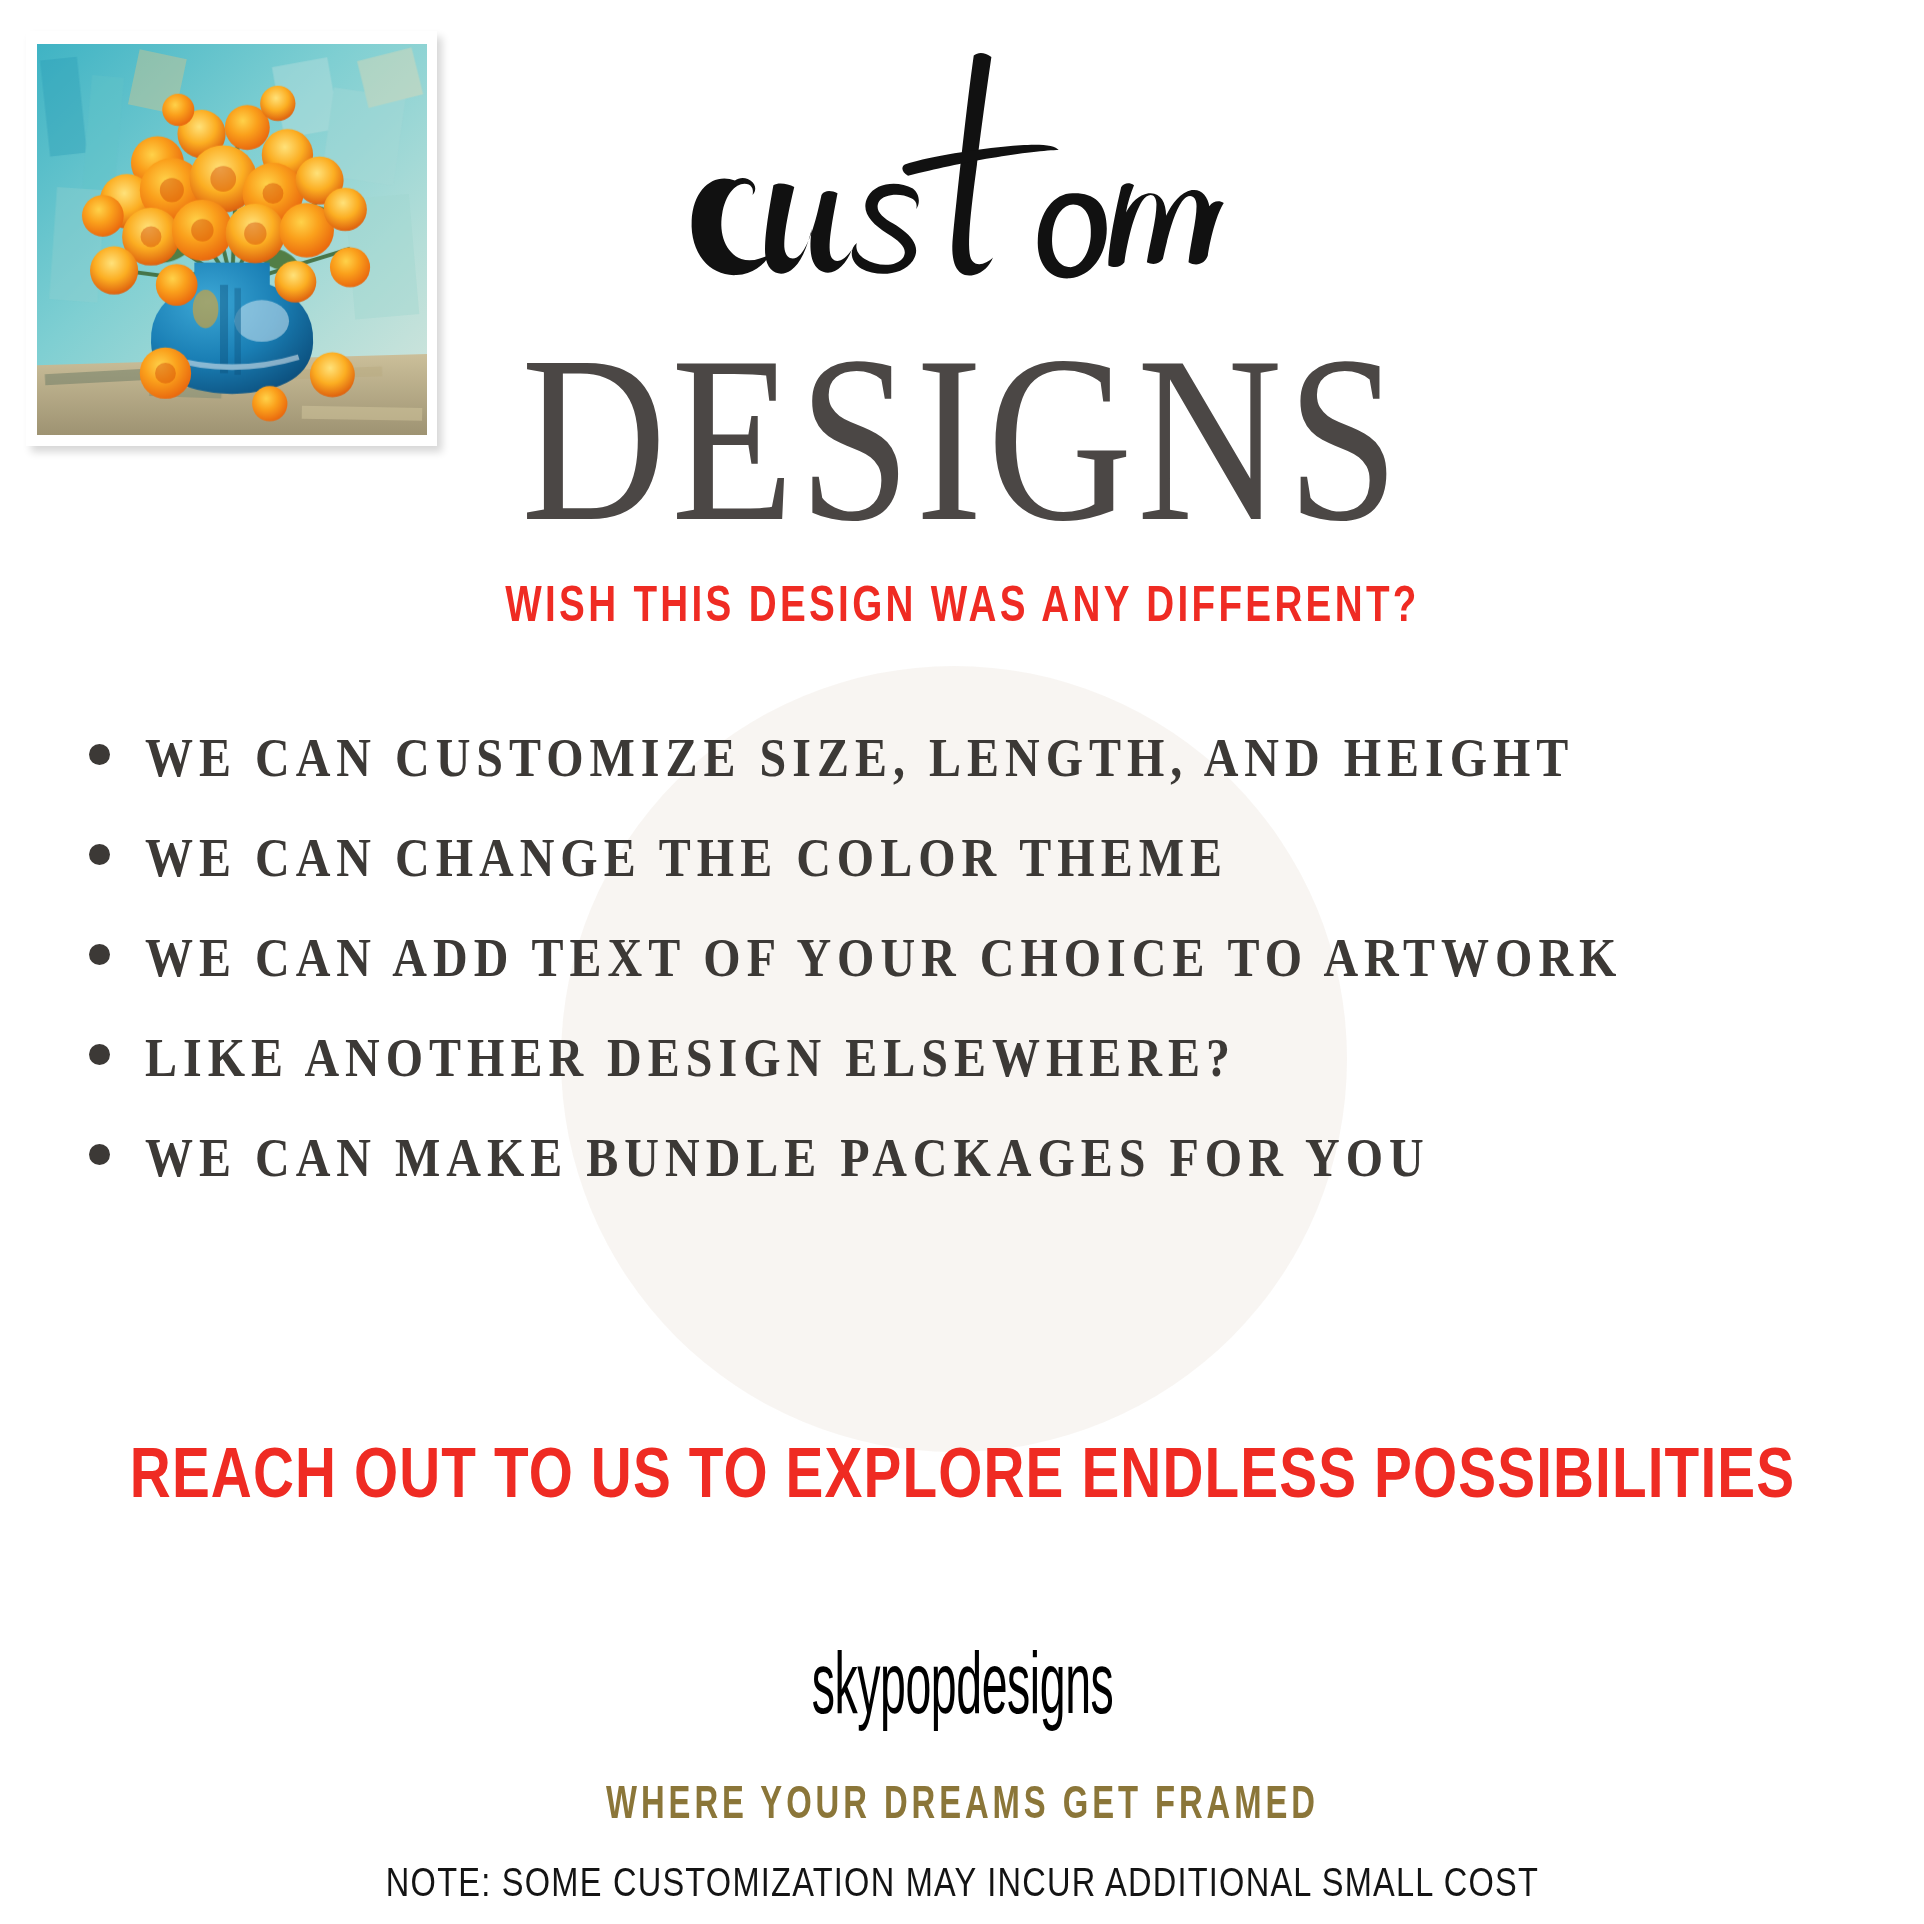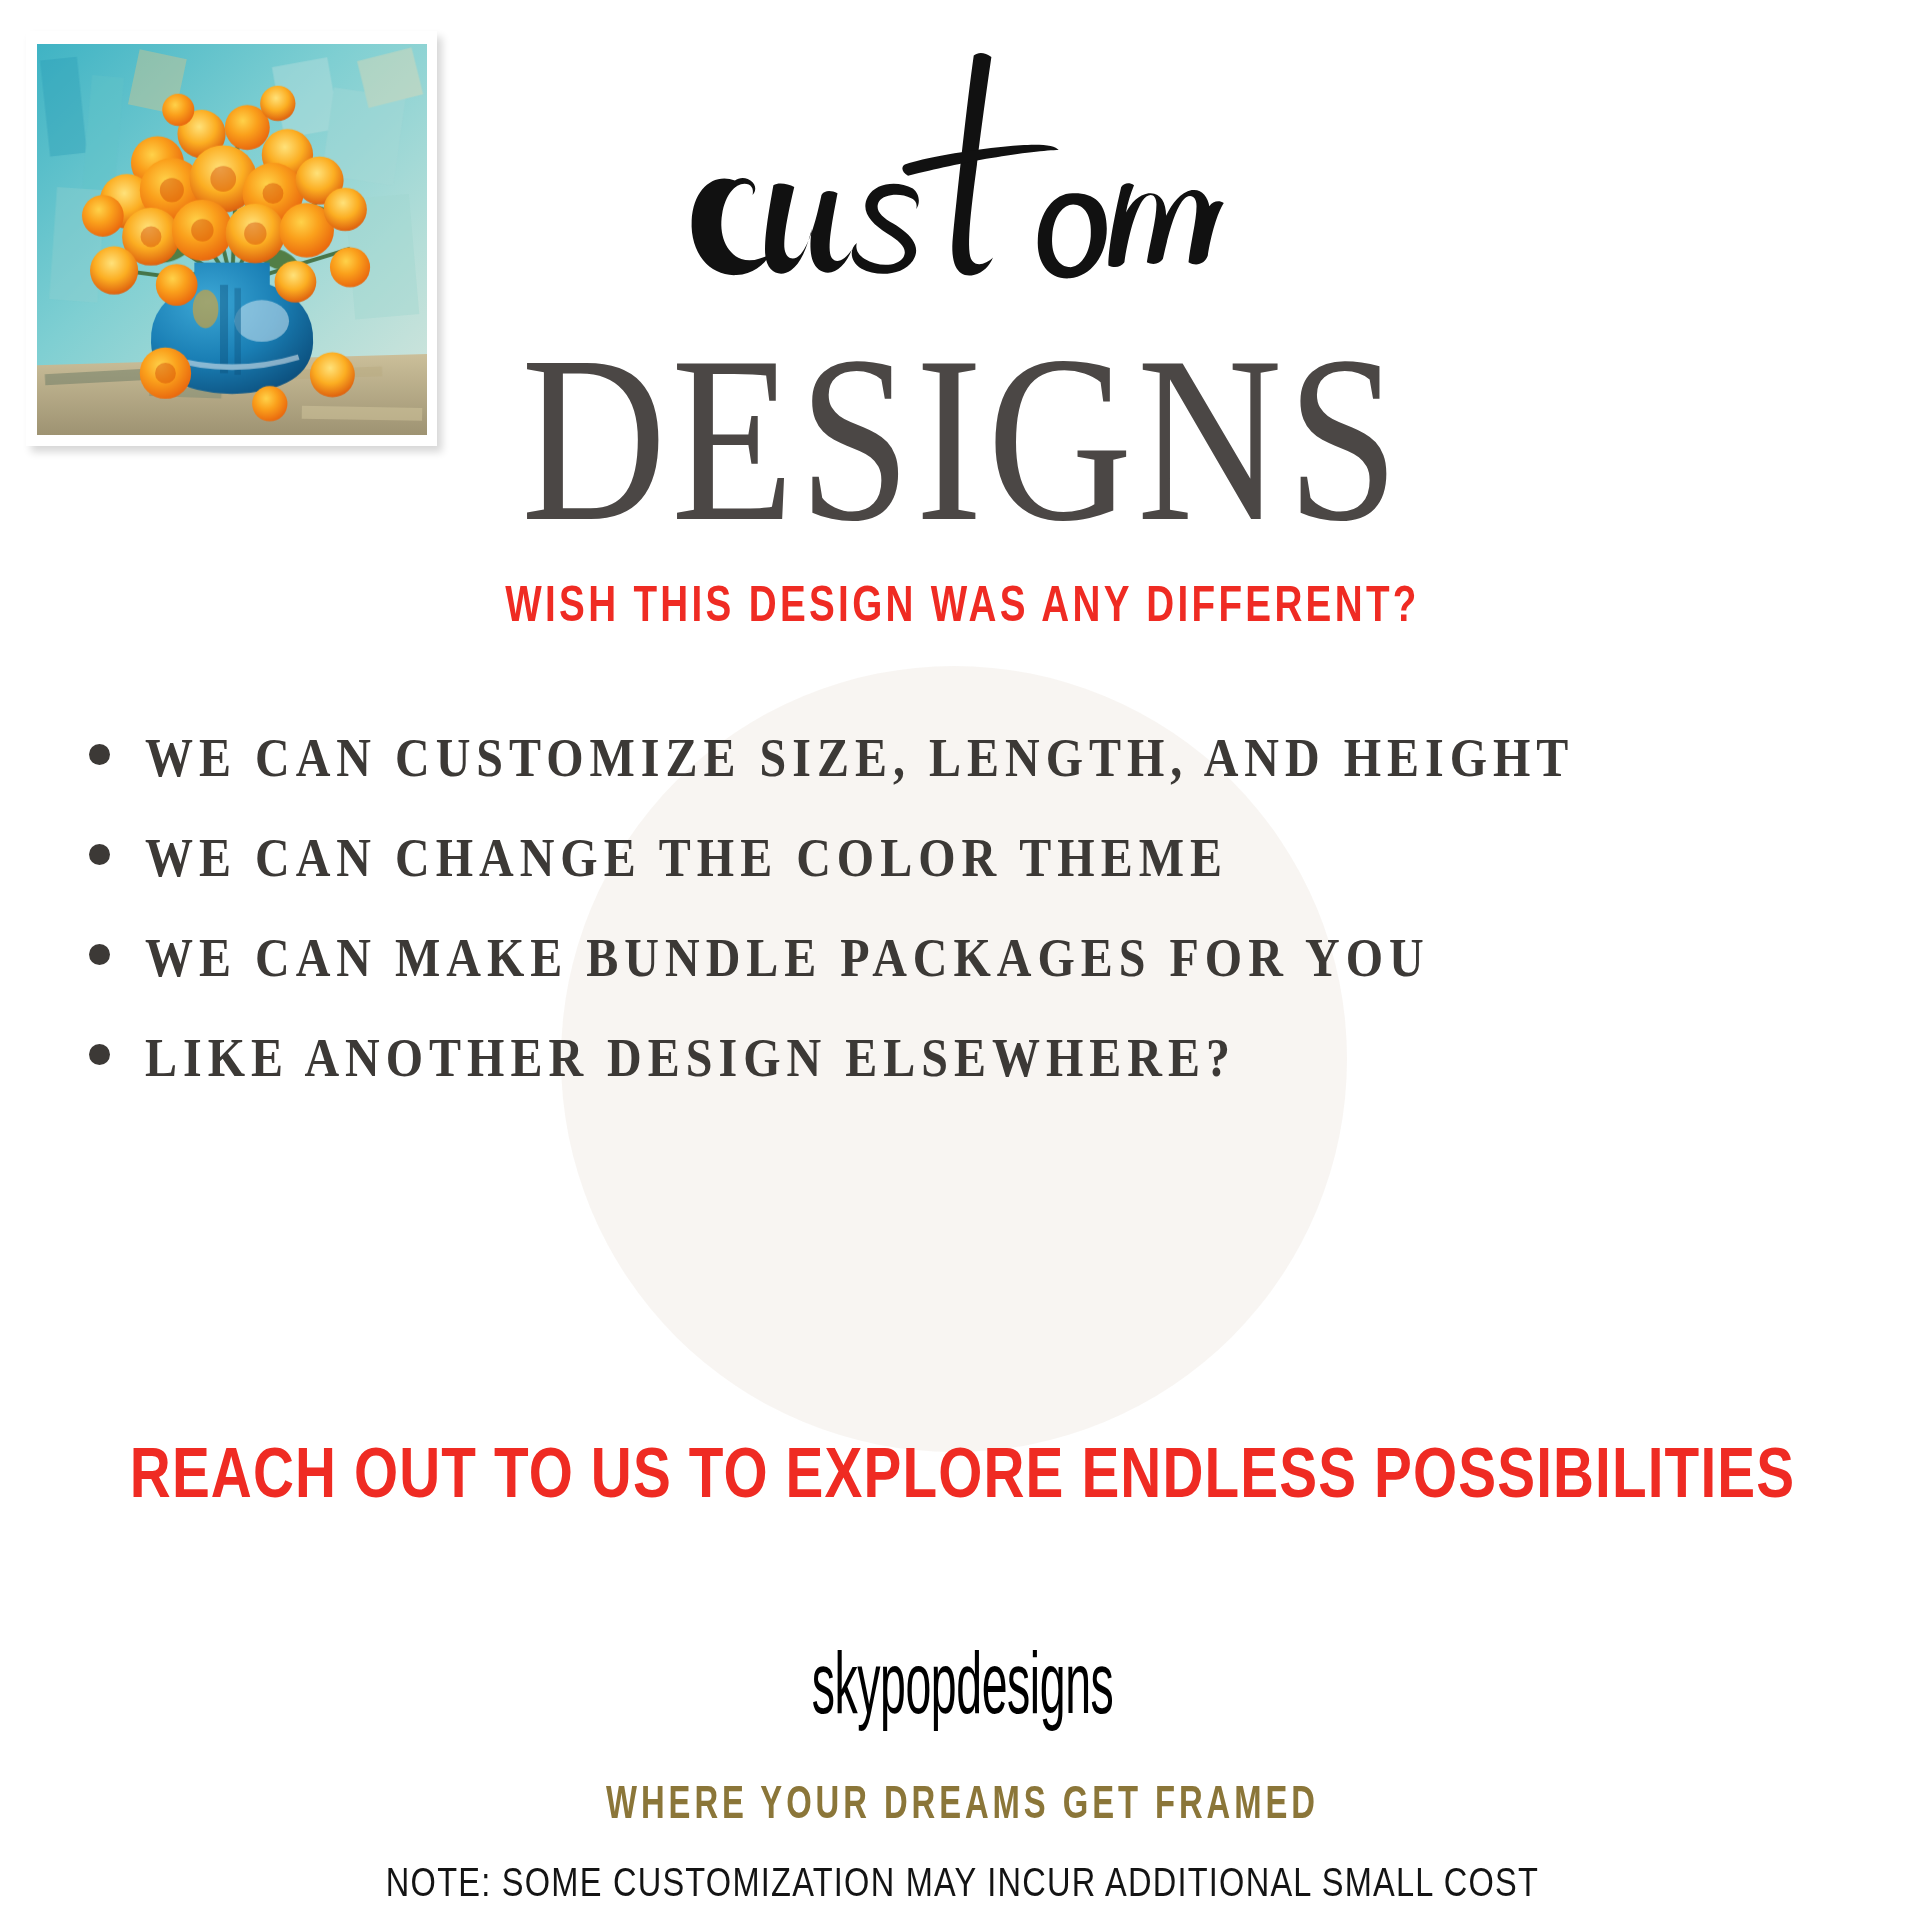--- a/index.html
+++ b/index.html
@@ -362,25 +362,29 @@
     <li class="benefit-row">
       <span class="benefit-bullet"></span>
       <span class="benefit-text">WE CAN CUSTOMIZE SIZE, LENGTH, AND HEIGHT</span>
     </li>
     <li class="benefit-row">
       <span class="benefit-bullet"></span>
       <span class="benefit-text">WE CAN CHANGE THE COLOR THEME</span>
     </li>
     <li class="benefit-row">
       <span class="benefit-bullet"></span>
+      <span class="benefit-text">WE CAN ADD TEXT OF YOUR CHOICE TO ARTWORK</span>
+    </li>
+    <li class="benefit-row">
+      <span class="benefit-bullet"></span>
+      <span class="benefit-text">LIKE ANOTHER DESIGN ELSEWHERE?</span>
+    </li>
+    <li class="benefit-row">
+      <span class="benefit-bullet"></span>
       <span class="benefit-text">WE CAN MAKE BUNDLE PACKAGES FOR YOU</span>
-    </li>
-    <li class="benefit-row">
-      <span class="benefit-bullet"></span>
-      <span class="benefit-text">LIKE ANOTHER DESIGN ELSEWHERE?</span>
     </li>
   </ul>
 
   <div id="cta-line">REACH OUT TO US TO EXPLORE ENDLESS POSSIBILITIES</div>
 
   <div id="brand-name">skypopdesigns</div>
   <div id="brand-tagline">WHERE YOUR DREAMS GET FRAMED</div>
   <div id="footer-note">NOTE: SOME CUSTOMIZATION MAY INCUR ADDITIONAL SMALL COST</div>
 
 </div>

